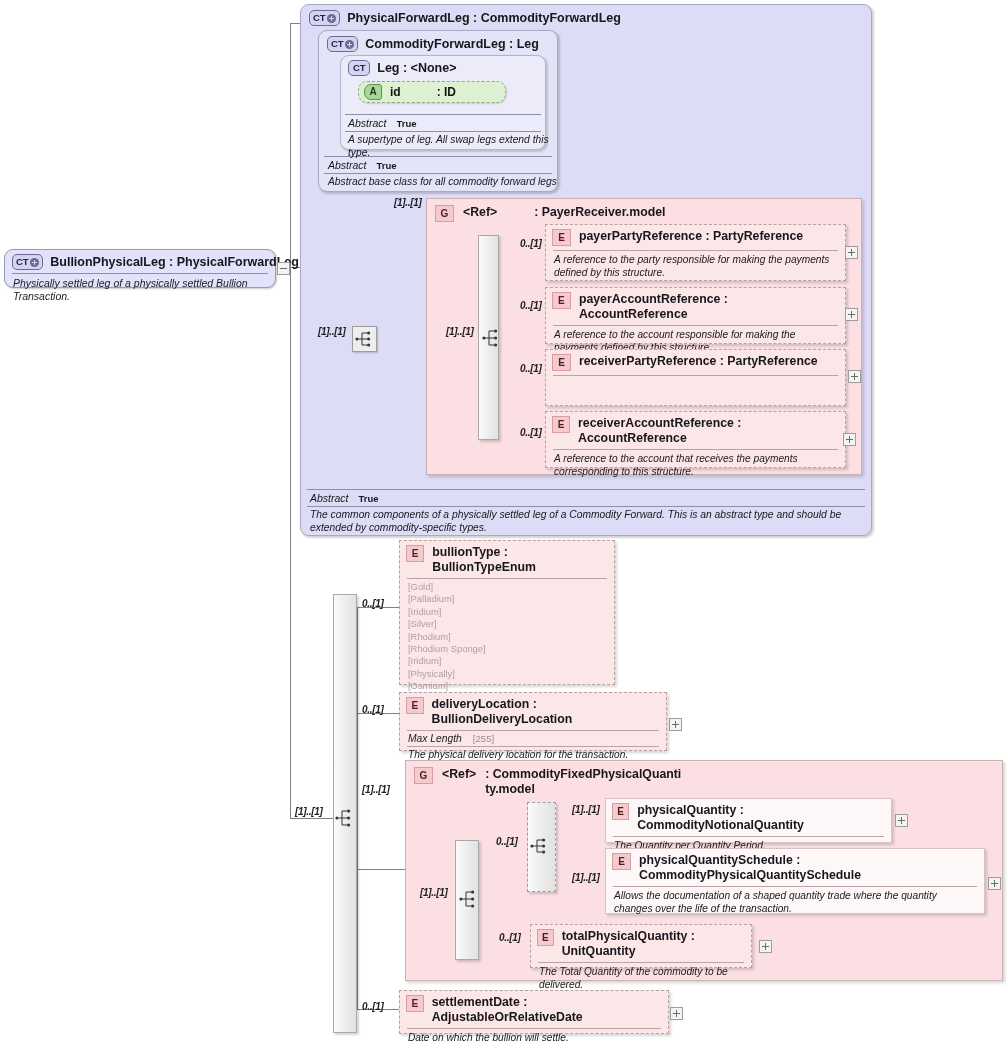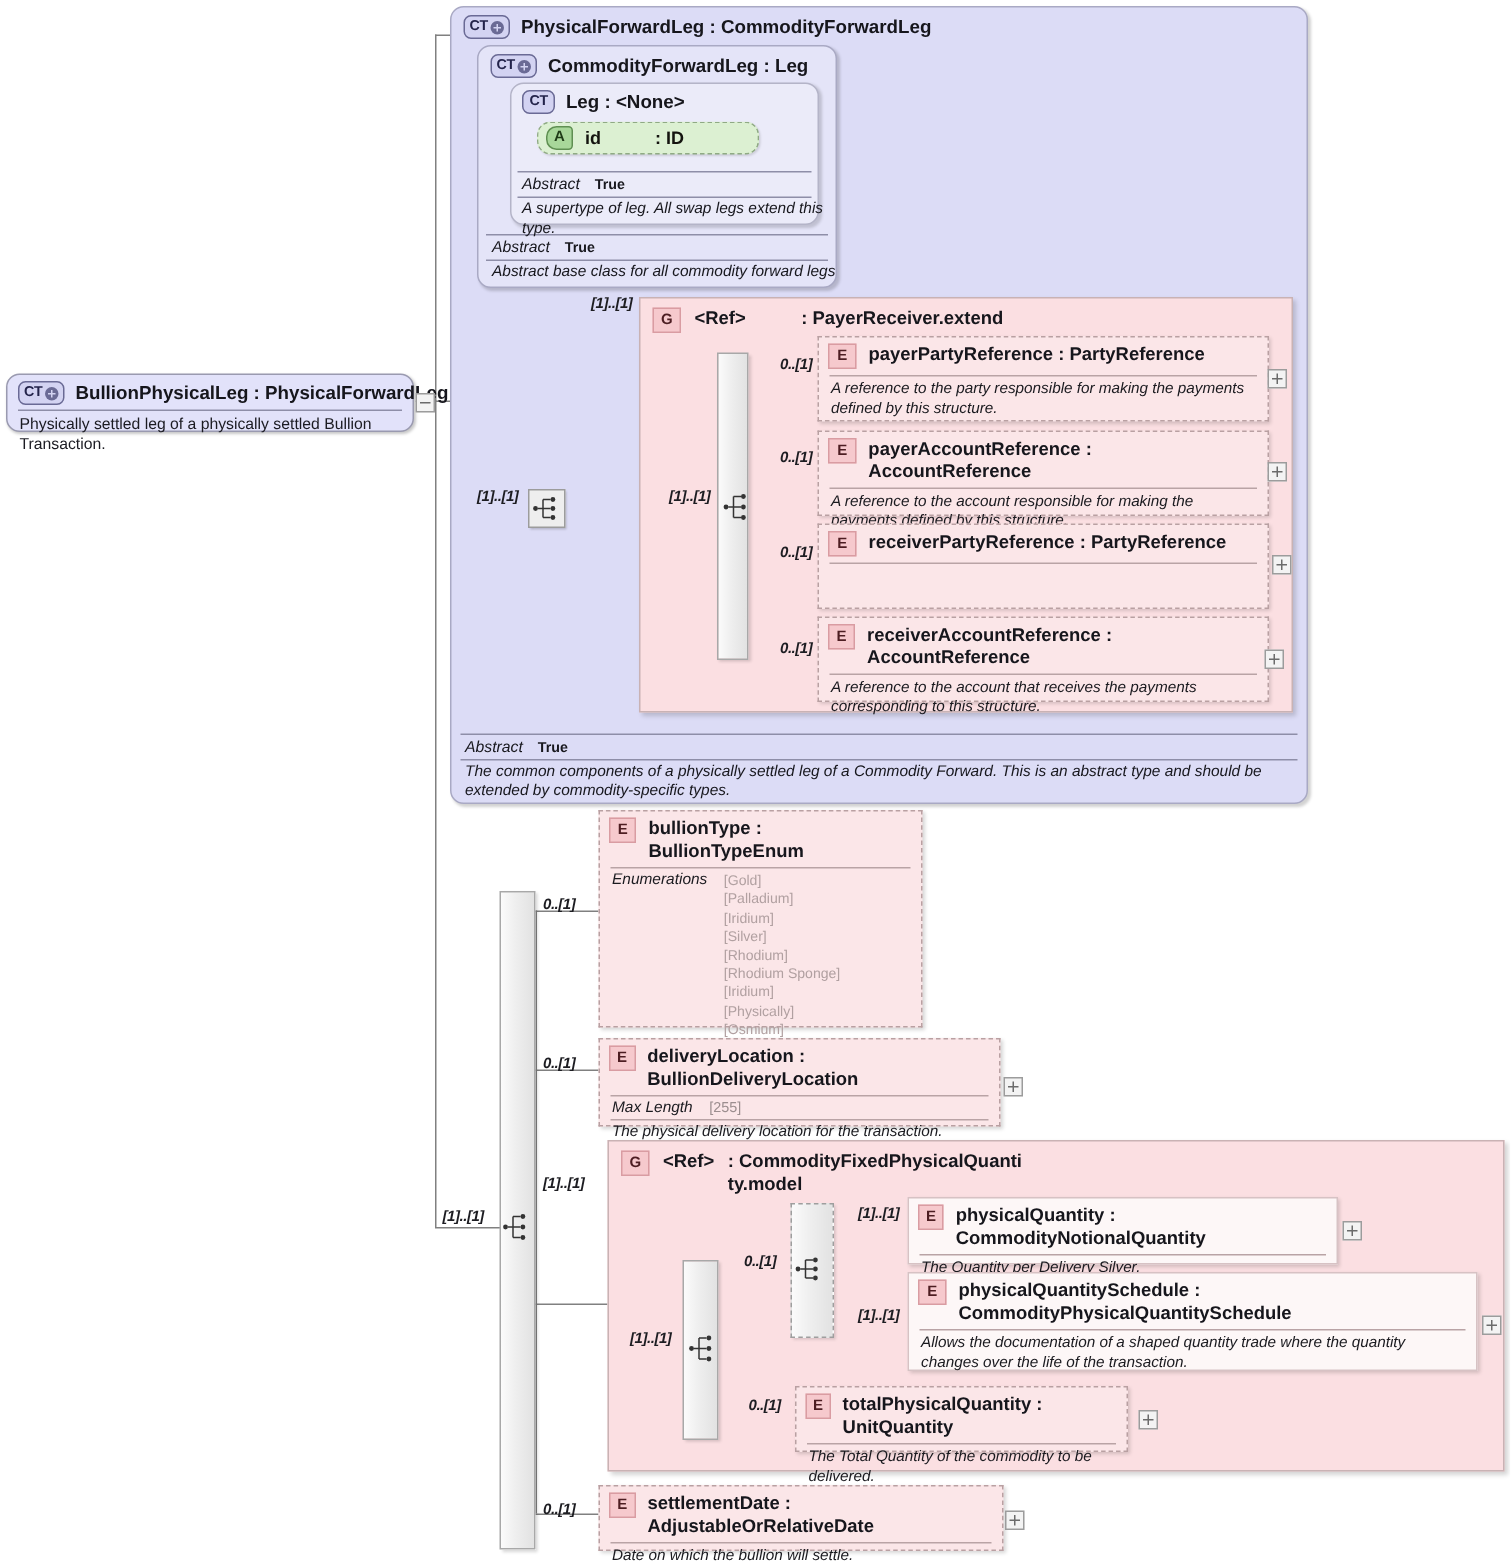--- a/index.html
+++ b/index.html
@@ -21,21 +21,21 @@
     background:#e2e2fa;
     box-shadow:1px 1px 2px rgba(0,0,0,.22);
   }
   .root-title{
     display:flex;align-items:center;gap:7px;
     padding:4px 8px 3px 7px;
     font-size:12.5px;font-weight:bold;color:#16161c;white-space:nowrap;
   }
   .root-sep{height:1px;background:#8e8ea8;margin:0 7px;}
   .root-doc{
-    padding:3px 8px 4px 8px;font-size:10.5px;color:#1b1b22;
+    padding:3px 8px 4px 8px;font-style:italic;font-size:10.5px;color:#1b1b22;
     line-height:1.25;
   }
 
   
   .badge-ct{
     display:inline-flex;align-items:center;justify-content:center;
     border:1.3px solid #6a6a95;border-radius:5px;background:#d3d3f2;
     color:#23234a;font-size:9.5px;font-weight:bold;
     padding:0 3px;height:14px;line-height:1;letter-spacing:-.2px;
   }
@@ -309,21 +309,21 @@
       <circle cx="15.6" cy="6" r="1.6" fill="#333"></circle>
       <circle cx="15.6" cy="12" r="1.6" fill="#333"></circle>
       <circle cx="15.6" cy="18" r="1.6" fill="#333"></circle>
     </svg>
   </div>
 
   <div class="abs grp-box" style="left:426px;top:198px;width:436px;height:277px;">
     <div class="grp-head">
       <span class="badge-g">G</span>
       <span>&lt;Ref&gt;</span>
-      <span style="margin-left:28px;">: PayerReceiver.extend</span>
+      <span style="margin-left:28px;">: PayerReceiver.model</span>
     </div>
   </div>
   <div class="mult" style="left:394px;top:197px;">[1]..[1]</div>
   <div class="mult" style="left:446px;top:326px;">[1]..[1]</div>
 
   <div class="seq-bar" style="left:478px;top:235px;width:19px;height:203px;"></div>
   <div class="abs" style="left:481px;top:326px;width:23px;height:24px;">
     <svg width="23" height="24" viewBox="0 0 23 24">
       <circle cx="3" cy="12" r="1.6" fill="#333"></circle>
       <line x1="4.5" y1="12" x2="8" y2="12" stroke="#333" stroke-width="1"></line>
@@ -397,21 +397,20 @@
   </div>
 
   <div class="mult" style="left:362px;top:598px;">0..[1]</div>
   <div class="abs el-card optional" style="left:399px;top:540px;width:216px;height:145px;">
     <div class="el-head">
       <span class="badge-e">E</span>
       <span>bullionType : BullionTypeEnum</span>
     </div>
     <div class="el-sep"></div>
     <div class="enum-row">
-      <span class="k">Enumerations</span>
       <span class="enum-list">
         <span>[Gold]</span>
         <span>[Palladium]</span>
         <span>[Iridium]</span>
         <span>[Silver]</span>
         <span>[Rhodium]</span>
         <span>[Rhodium Sponge]</span>
         <span>[Iridium]</span>
         <span>[Physically]</span>
         <span>[Osmium]</span>
@@ -478,21 +477,21 @@
     </svg>
   </div>
 
   <div class="mult" style="left:572px;top:804px;">[1]..[1]</div>
   <div class="abs el-card required" style="left:605px;top:798px;width:287px;height:45px;">
     <div class="el-head">
       <span class="badge-e">E</span>
       <span>physicalQuantity : CommodityNotionalQuantity</span>
     </div>
     <div class="el-sep"></div>
-    <div class="el-doc">The Quantity per Delivery Silver.</div>
+    <div class="el-doc">The Quantity per Quantity Period.</div>
   </div>
   <div class="plusbox" style="left:895px;top:814px;"></div>
 
   <div class="mult" style="left:572px;top:872px;">[1]..[1]</div>
   <div class="abs el-card required" style="left:605px;top:848px;width:380px;height:66px;">
     <div class="el-head">
       <span class="badge-e">E</span>
       <span style="display:inline-block;width:330px;">physicalQuantitySchedule : CommodityPhysicalQuantitySchedule</span>
     </div>
     <div class="el-sep"></div>

